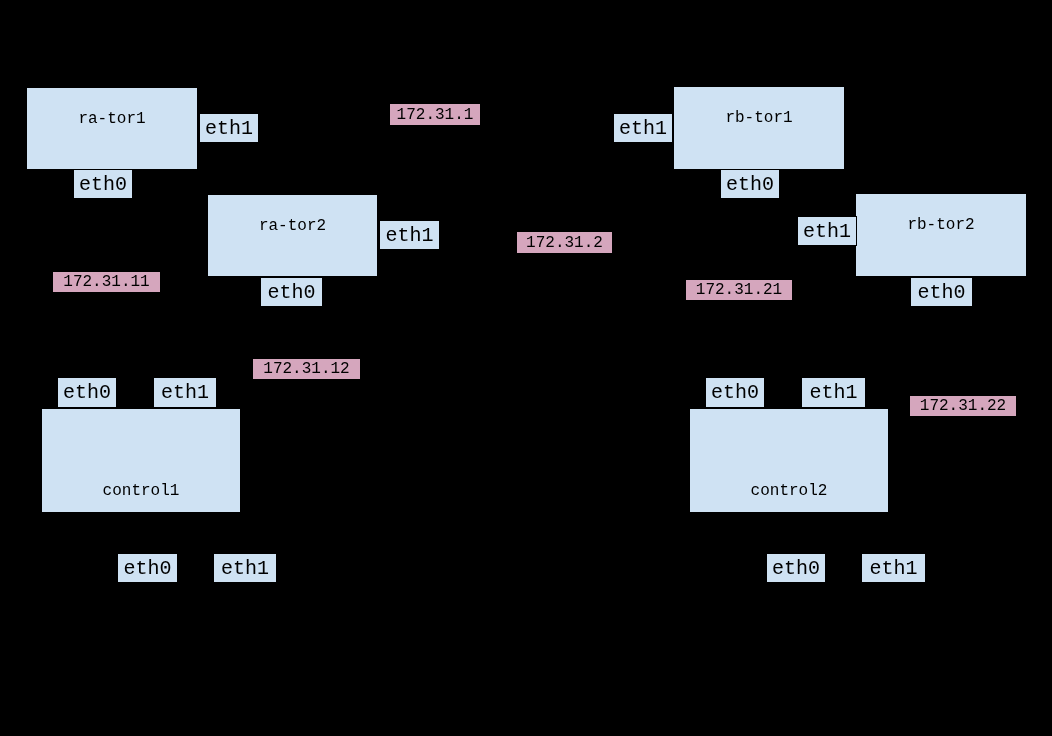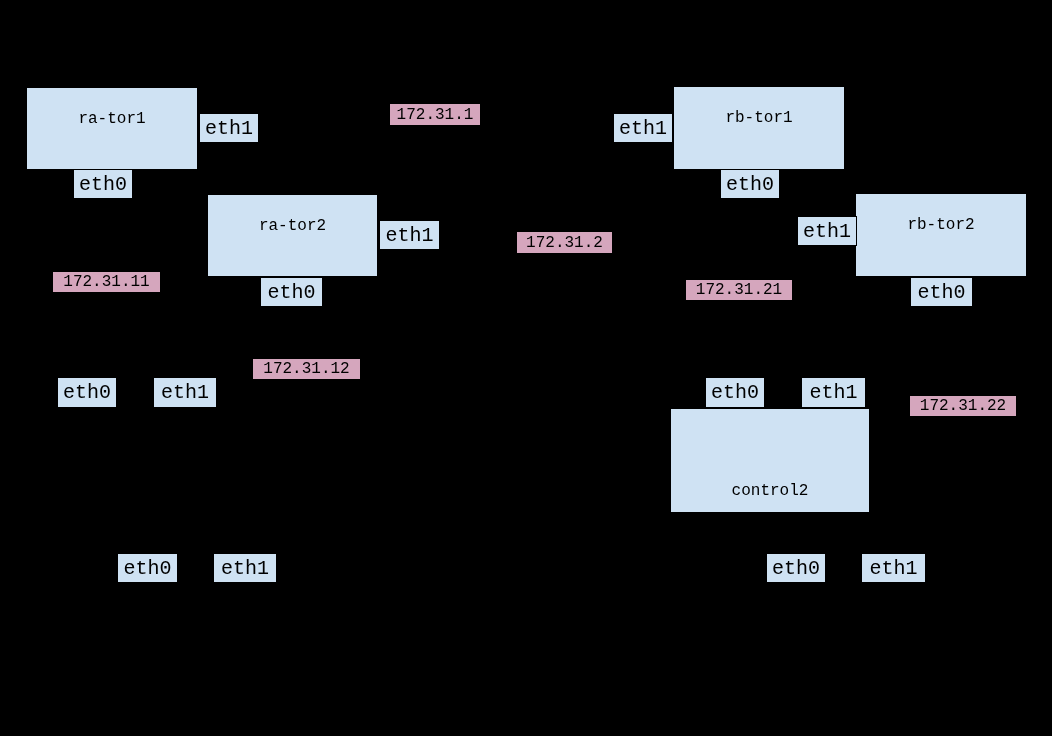--- a/index.html
+++ b/index.html
@@ -89,28 +89,31 @@
   <div class="node label-top" style="left:855px; top:193px; width:172px; height:84px;">
     <span>rb-tor2</span>
   </div>
   <div class="port" style="left:797px; top:216px; width:60px; height:30px;">
     <span>eth1</span>
   </div>
   <div class="port" style="left:910px; top:277px; width:63px; height:30px;">
     <span>eth0</span>
   </div>
 
+  <div class="node label-bottom" style="left:41px; top:408px; width:200px; height:105px;">
+    <span>control1</span>
+  </div>
   <div class="port" style="left:57px; top:377px; width:60px; height:31px;">
     <span>eth0</span>
   </div>
   <div class="port" style="left:153px; top:377px; width:64px; height:31px;">
     <span>eth1</span>
   </div>
 
-  <div class="node label-bottom" style="left:670px; top:408px; width:200px; height:105px;">
+  <div class="node label-bottom" style="left:689px; top:408px; width:200px; height:105px;">
     <span>control2</span>
   </div>
   <div class="port" style="left:705px; top:377px; width:60px; height:31px;">
     <span>eth0</span>
   </div>
   <div class="port" style="left:801px; top:377px; width:65px; height:31px;">
     <span>eth1</span>
   </div>
 
   <div class="port" style="left:117px; top:553px; width:61px; height:30px;">

